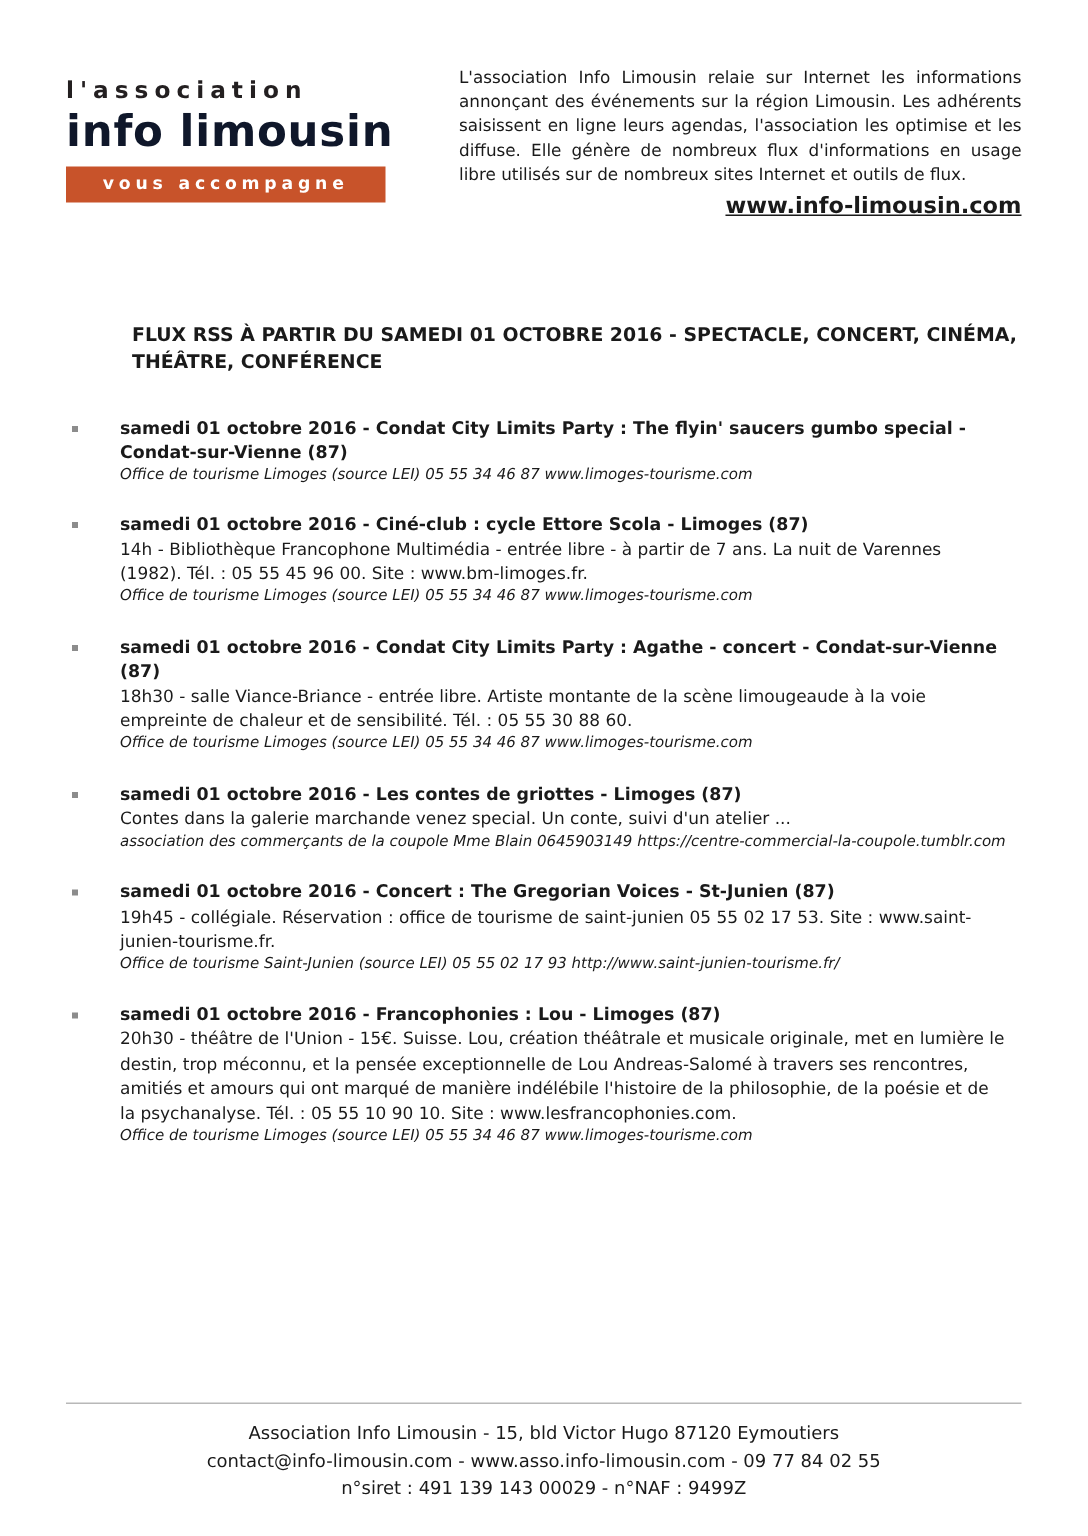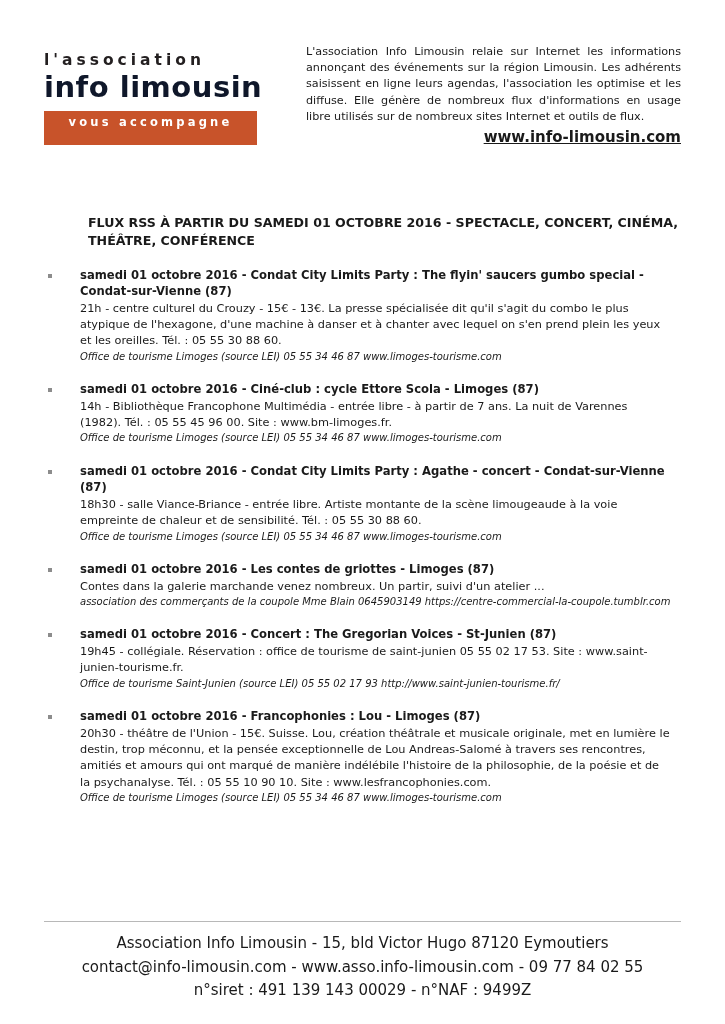--- a/index.html
+++ b/index.html
@@ -52,21 +52,21 @@
     white-space: nowrap;
   }
   .logo-bar {
     margin-top: 7px;
     background: #c8532a;
     color: #ffffff;
     font-size: 11.5px;
     font-weight: bold;
     letter-spacing: 3.2px;
     text-align: center;
-    padding: 4px 0 16px 0;
+    padding: 4px 0 6px 0;
     width: 213px;
   }
   .intro-block {
     flex: 1 1 auto;
     padding-top: 4px;
   }
   .intro-text {
     font-size: 11.2px;
     line-height: 1.45;
     text-align: justify;
@@ -86,21 +86,21 @@
     margin-top: 68px;
     font-size: 12.6px;
     font-weight: bold;
     line-height: 1.45;
     color: #1a1a1a;
     margin-left: 44px;
   }
 
   
   .events {
-    margin-top: 16px;
+    margin-top: 26px;
   }
   .event {
     display: flex;
     align-items: flex-start;
     margin-bottom: 17px;
   }
   .bullet {
     flex: 0 0 36px;
     width: 36px;
     padding-top: 7px;
@@ -142,21 +142,21 @@
     left: 44px;
     right: 44px;
     bottom: 22px;
   }
   .footer-rule {
     border-top: 1px solid #b8b8b8;
     margin-bottom: 10px;
   }
   .footer-line {
     text-align: center;
-    font-size: 15px;
+    font-size: 12px;
     line-height: 1.55;
     color: #1a1a1a;
   }
 </style>
 </head>
 <body>
 
 <div class="page">
 
   <div class="header">
@@ -174,21 +174,20 @@
   <div class="doc-title">FLUX RSS À PARTIR DU SAMEDI 01 OCTOBRE 2016 - SPECTACLE, CONCERT, CINÉMA, THÉÂTRE, CONFÉRENCE</div>
 
   <div class="events">
 
     <div class="event">
       <div class="bullet">
           <span></span>
         </div>
       <div class="event-body">
         <div class="event-title">samedi 01 octobre 2016 - Condat City Limits Party : The flyin' saucers gumbo special - Condat-sur-Vienne (87)</div>
-        <div class="event-desc">21h - centre culturel du Crouzy - 15€ - 13€. La presse spécialisée dit qu'il s'agit du combo le plus atypique de l'hexagone, d'une machine à danser et à chanter avec lequel on s'en prend plein les yeux et les oreilles. Tél. : 05 55 30 88 60.</div>
         <div class="event-source">Office de tourisme Limoges (source LEI) 05 55 34 46 87 www.limoges-tourisme.com</div>
       </div>
     </div>
 
     <div class="event">
       <div class="bullet">
           <span></span>
         </div>
       <div class="event-body">
         <div class="event-title">samedi 01 octobre 2016 - Ciné-club : cycle Ettore Scola - Limoges (87)</div>
@@ -207,21 +206,21 @@
         <div class="event-source">Office de tourisme Limoges (source LEI) 05 55 34 46 87 www.limoges-tourisme.com</div>
       </div>
     </div>
 
     <div class="event">
       <div class="bullet">
           <span></span>
         </div>
       <div class="event-body">
         <div class="event-title">samedi 01 octobre 2016 - Les contes de griottes - Limoges (87)</div>
-        <div class="event-desc">Contes dans la galerie marchande venez nombreux. Un partir, suivi d'un atelier ...</div>
+        <div class="event-desc">Contes dans la galerie marchande venez special. Un conte, suivi d'un atelier ...</div>
         <div class="event-source">association des commerçants de la coupole Mme Blain 0645903149 https://centre-commercial-la-coupole.tumblr.com</div>
       </div>
     </div>
 
     <div class="event">
       <div class="bullet">
           <span></span>
         </div>
       <div class="event-body">
         <div class="event-title">samedi 01 octobre 2016 - Concert : The Gregorian Voices - St-Junien (87)</div>

